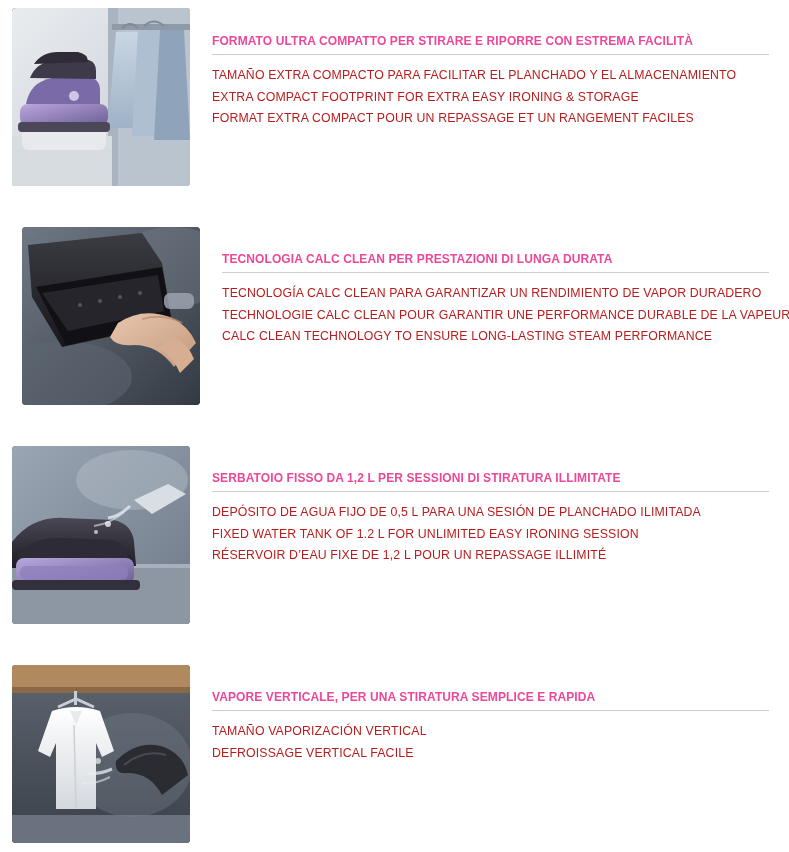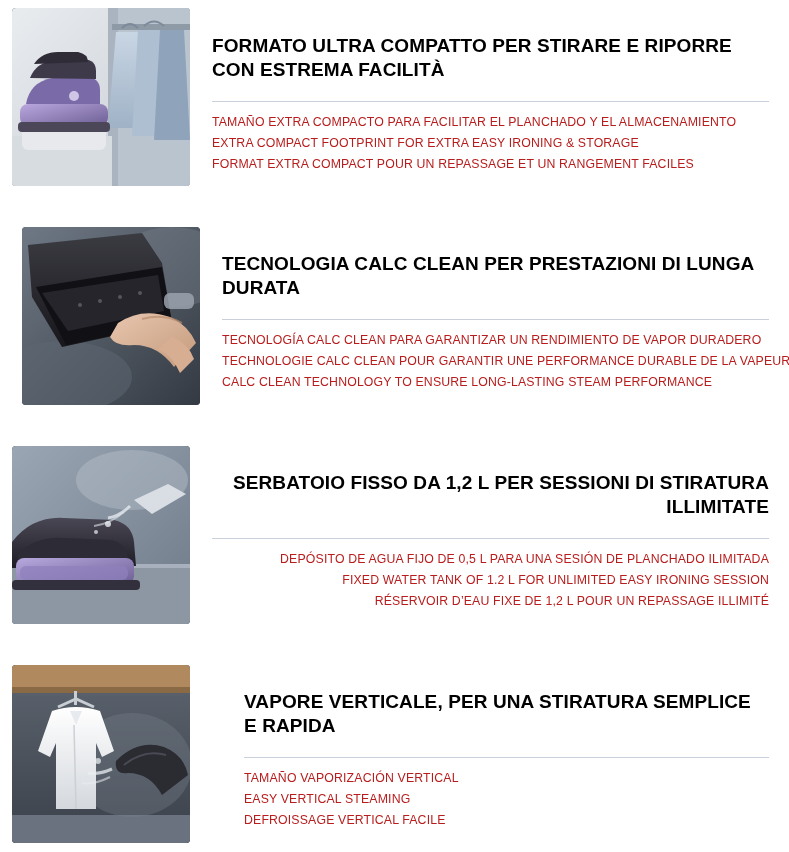--- a/index.html
+++ b/index.html
@@ -42,27 +42,27 @@
     width: 100%;
     height: 100%;
   }
   .content {
     flex: 1 1 auto;
     padding-left: 22px;
     padding-top: 26px;
     min-width: 0;
   }
   .headline {
-    color: #000000;
-    font-size: 19px;
+    color: #ec4899;
+    font-size: 12px;
     font-weight: bold;
     line-height: 1.28;
     letter-spacing: 0.1px;
     margin: 0 0 10px 0;
-    padding-bottom: 18px;
+    padding-bottom: 5px;
     border-bottom: 1px solid #c9cfdb;
     max-width: 560px;
   }
   .subs {
     margin: 0;
     padding: 0;
     list-style: none;
     max-width: 570px;
   }
   .subs li {
@@ -70,25 +70,25 @@
     font-size: 12.3px;
     line-height: 1.72;
     letter-spacing: 0.15px;
     white-space: nowrap;
   }
 
   
   .f1 { position: absolute; top: 8px;  left: 0; right: 0; }
   .f2 { position: absolute; top: 227px; left: 10px; right: 0; }
   .f3 { position: absolute; top: 446px; left: 0; right: 0; }
-  .f4 { position: absolute; top: 665px; left: 0; right: 0; gap: 32px; }
+  .f4 { position: absolute; top: 665px; left: 0; right: 0; }
 
   .f1 .content { padding-top: 26px; }
   .f2 .content { padding-top: 25px; }
-  .f3 .content { padding-top: 25px; text-align: right; }
+  .f3 .content { padding-top: 25px; }
   .f4 .content { padding-top: 25px; }
 </style>
 </head>
 <body>
 
 <div class="page">
 
   <div class="feature f1">
     <div class="thumb-wrap">
       <div class="thumb">
@@ -257,19 +257,18 @@
           <path d="M100 104 q-14 6 -24 4" fill="none" stroke="#e9edf1" stroke-width="3" opacity="0.75"></path>
           <path d="M98 112 q-16 8 -28 6" fill="none" stroke="#e9edf1" stroke-width="2" opacity="0.55"></path>
           <circle cx="86" cy="96" r="3" fill="#f0f3f6" opacity="0.7"></circle>
         </svg>
       </div>
     </div>
     <div class="content">
       <h2 class="headline">VAPORE VERTICALE, PER UNA STIRATURA SEMPLICE E RAPIDA</h2>
       <ul class="subs">
         <li>TAMAÑO VAPORIZACIÓN VERTICAL</li>
-        <li>EASY VERTICAL STEAMING</li>
         <li>DEFROISSAGE VERTICAL FACILE</li>
       </ul>
     </div>
   </div>
 
 </div>
 
 </body></html>

